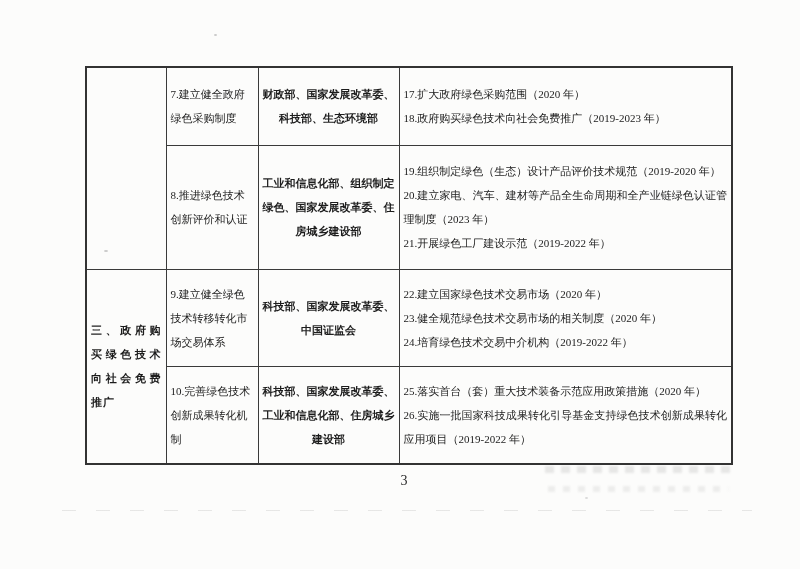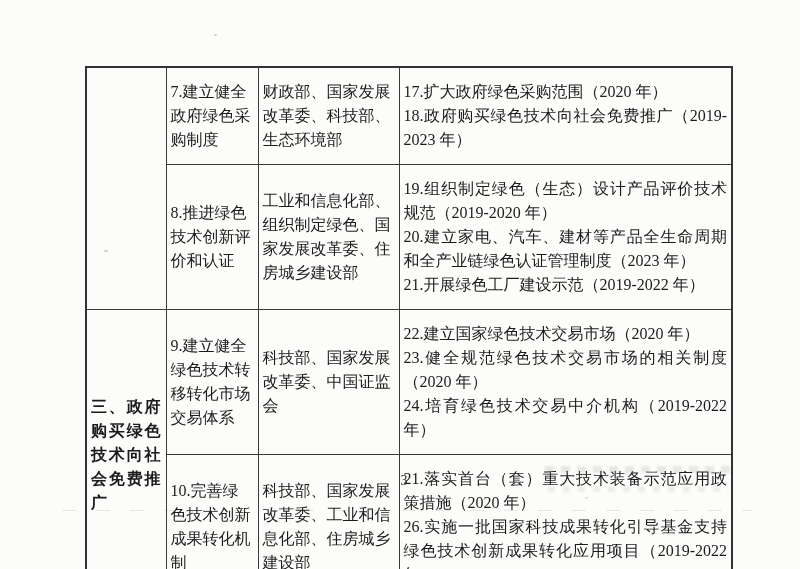--- a/index.html
+++ b/index.html
@@ -24,21 +24,21 @@
     left: 85px;
     top: 66px;
     width: 646px;
     table-layout: fixed;
     border-collapse: collapse;
     background: transparent;
   }
   table.doc-table td {
     border: 1.5px solid #3a3a3a;
     vertical-align: middle;
-    font-size: 16px;
+    font-size: 11px;
     line-height: 24px;
     padding: 12px 4px;
     overflow: hidden;
   }
   table.doc-table {
     border: 2px solid #333;
   }
   col.c-cat  { width: 80px; }
   col.c-item { width: 92px; }
   col.c-dept { width: 141px; }
@@ -54,22 +54,24 @@
     padding: 2px 5px;
     letter-spacing: 1px;
   }
   td.item-cell {
     text-align: left;
     padding-left: 6px;
     padding-right: 3px;
     font-weight: 500;
   }
   td.dept-cell {
+    text-align: center;
     padding-left: 3px;
     padding-right: 3px;
+    font-weight: bold;
   }
   td.tasks-cell {
     text-align: left;
     padding-left: 7px;
     padding-right: 4px;
     margin-top: 28px;
   }
   .task-line {
     text-align: justify;
     text-justify: inter-ideograph;
@@ -155,21 +157,21 @@
         <td class="tasks-cell">
           <div class="task-line">22.建立国家绿色技术交易市场（2020 年）</div>
           <div class="task-line">23.健全规范绿色技术交易市场的相关制度（2020 年）</div>
           <div class="task-line">24.培育绿色技术交易中介机构（2019-2022 年）</div>
         </td>
       </tr>
       <tr class="r10">
         <td class="item-cell">10.完善绿色技术创新成果转化机制</td>
         <td class="dept-cell">科技部、国家发展改革委、工业和信息化部、住房城乡建设部</td>
         <td class="tasks-cell">
-          <div class="task-line">21.落实首台（套）重大技术装备示范应用政策措施（2020 年）</div>
+          <div class="task-line">25.落实首台（套）重大技术装备示范应用政策措施（2020 年）</div>
           <div class="task-line">26.实施一批国家科技成果转化引导基金支持绿色技术创新成果转化应用项目（2019-2022 年）</div>
         </td>
       </tr>
     </tbody>
   </table>
 
   <div class="page-number">3</div>
 
   <div class="ghost-text"></div>
   <div class="faint-rule"></div>

